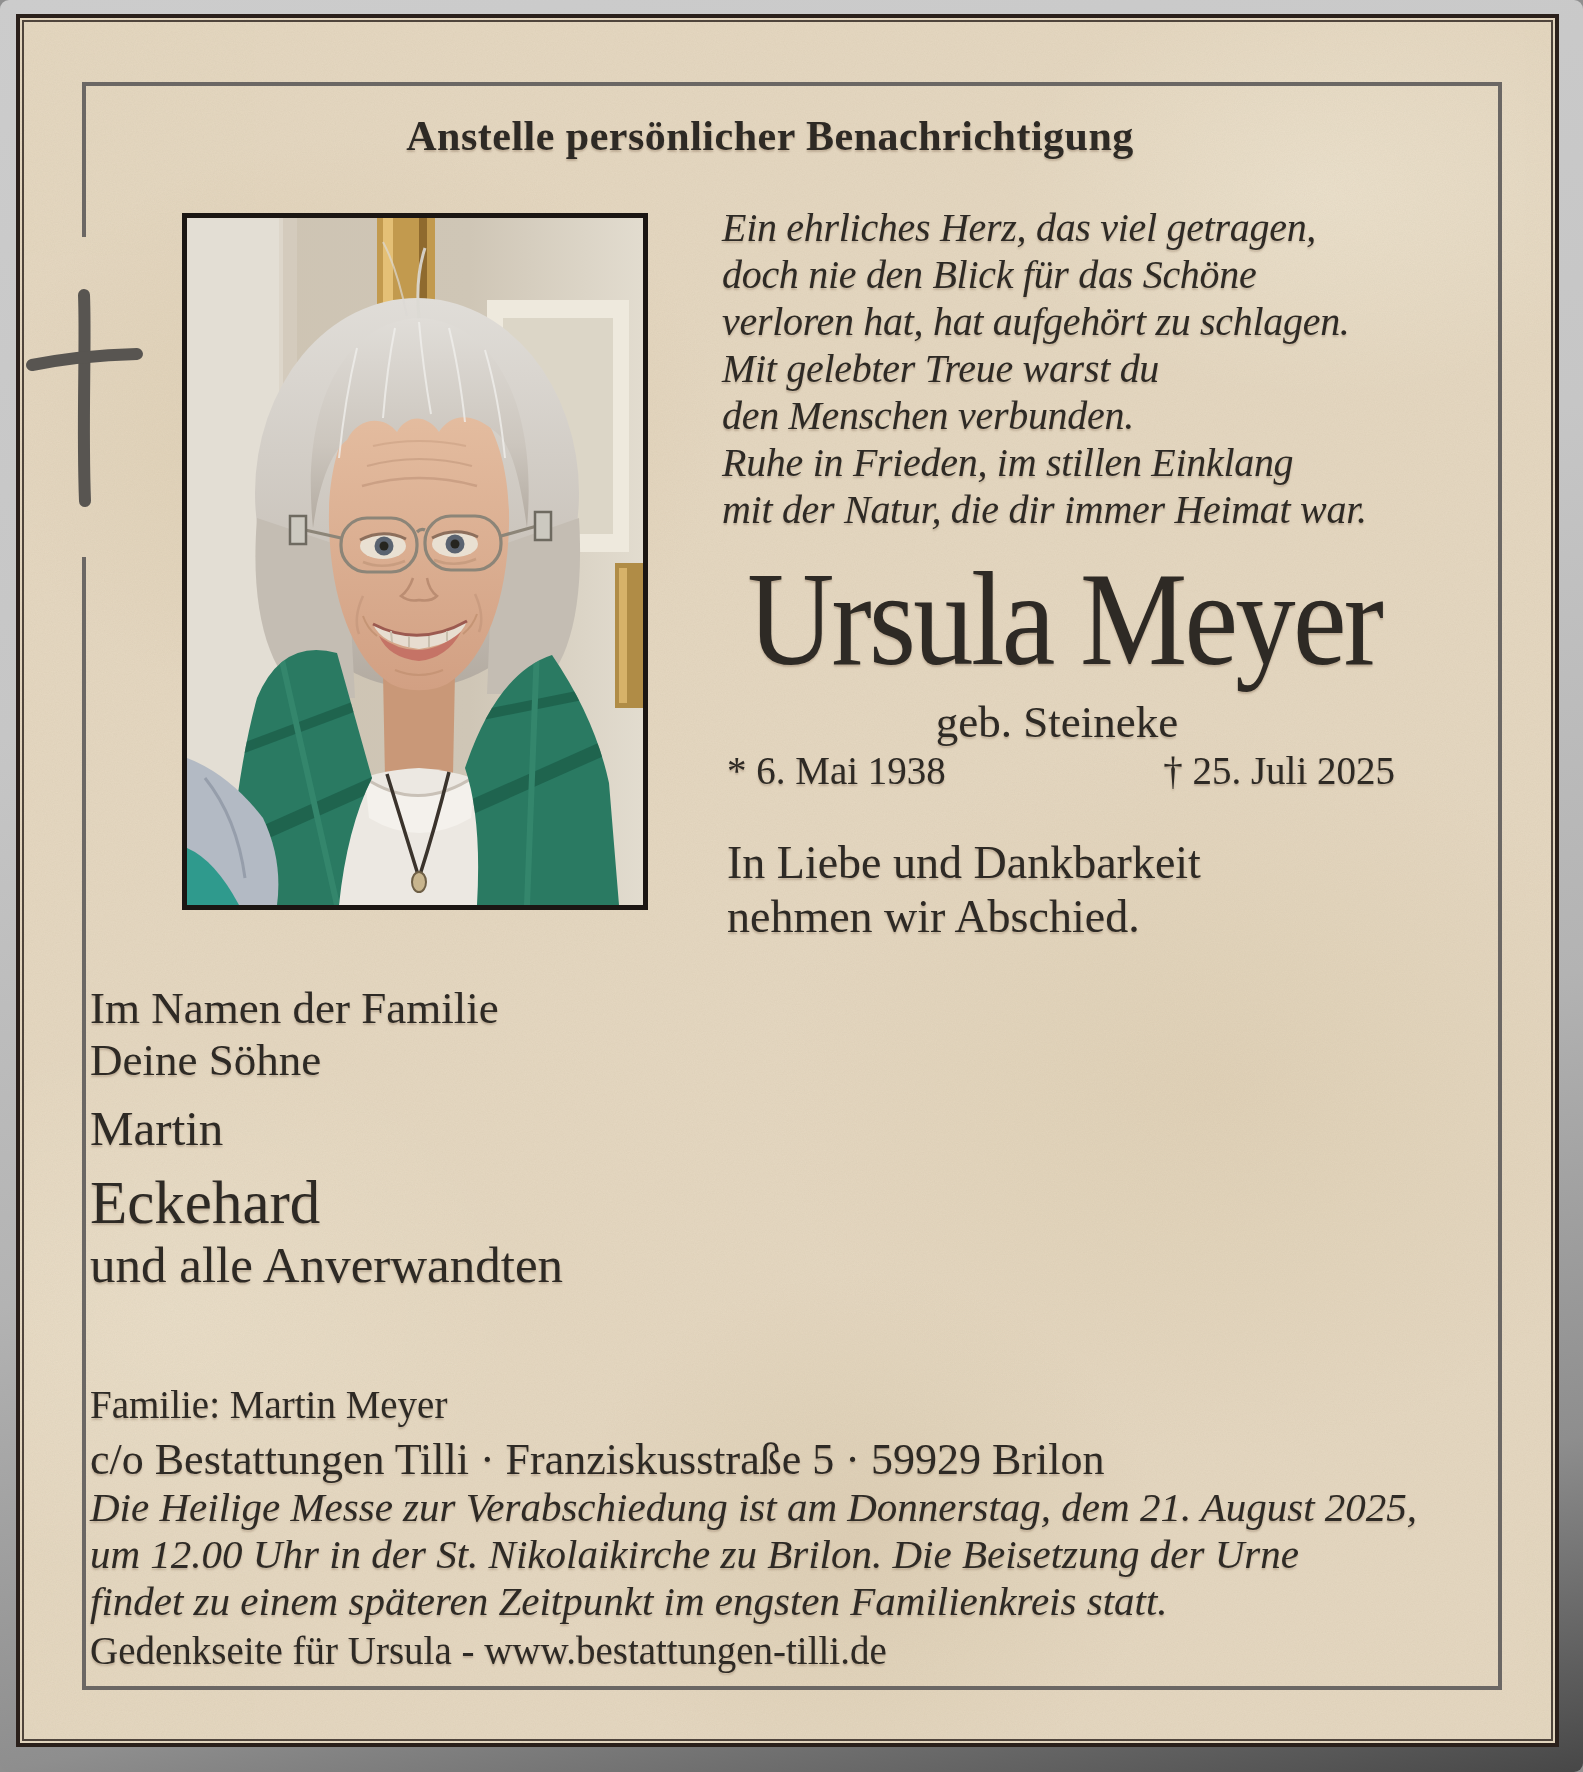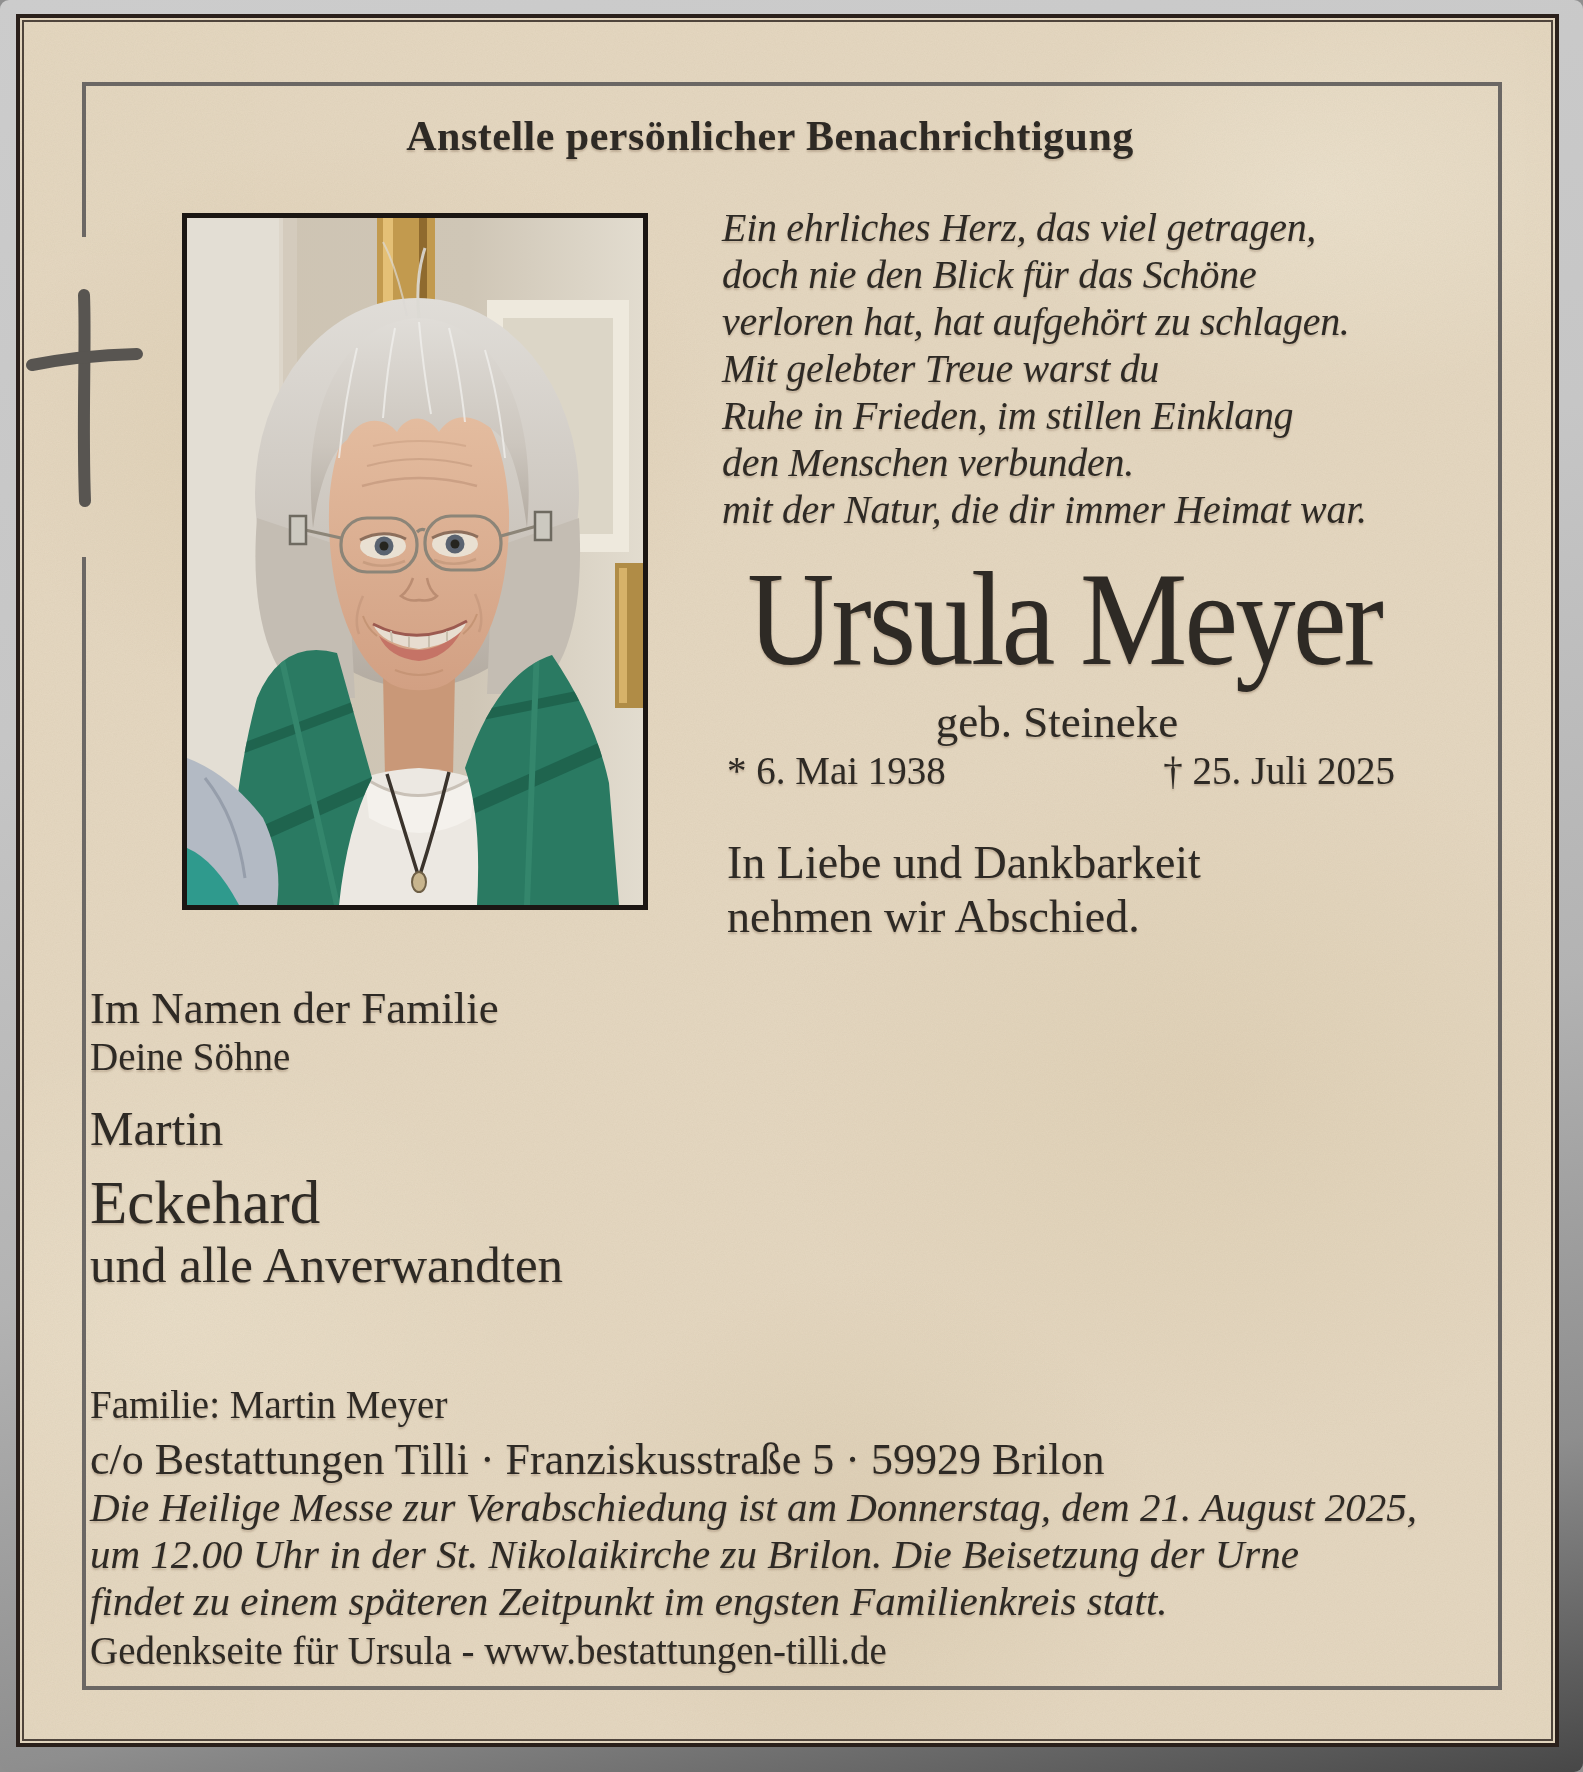--- a/index.html
+++ b/index.html
@@ -44,21 +44,21 @@
   .txt { position:absolute; text-shadow:0 2px 2px rgba(108,84,58,.30); white-space:nowrap; }
   .header { left:90px; top:112px; width:1360px; text-align:center; font-size:42px; font-weight:bold; letter-spacing:.5px; }
   .poem   { left:722px; top:204px; font-size:40px; font-style:italic; line-height:47px; letter-spacing:-.3px; }
   .name   { left:712px; top:552px; width:690px; text-align:left; font-size:134px; line-height:134px; }
   .name span { display:inline-block; transform:scaleX(.9); transform-origin:50% 60%; letter-spacing:-3px; white-space:nowrap; }
   .geb    { left:712px; top:696px; width:690px; text-align:center; font-size:45px; }
   .dates  { left:727px; top:748px; width:668px; display:flex; justify-content:space-between; font-size:39px;text-align:center; }
   .farewell { left:727px; top:836px; font-size:46px; line-height:54px; }
   .cline  { left:90px; width:1420px; text-align:left; }
   .im-namen { top:982px;  font-size:45px; }
-  .soehne   { top:1034px; font-size:39px; }
+  .soehne   { top:1034px; font-size:45px; }
   .martin   { top:1100px; font-size:49px; }
   .eckehard { top:1168px; font-size:61px; }
   .anverw   { top:1236px; font-size:51px; }
   .kontakt1 { top:1382px; font-size:39px; }
   .kontakt2 { top:1434px; font-size:44px; }
   .service  { top:1484px; font-size:41px; line-height:47px;font-style:italic; }
   .gedenk   { top:1628px; font-size:39px; }
 </style>
 </head>
 <body>
@@ -215,22 +215,22 @@
       </svg>
     </div>
 
     <div class="txt header">Anstelle persönlicher Benachrichtigung</div>
 
     <div class="txt poem">
       <div>Ein ehrliches Herz, das viel getragen,</div>
       <div>doch nie den Blick für das Schöne</div>
       <div>verloren hat, hat aufgehört zu schlagen.</div>
       <div>Mit gelebter Treue warst du</div>
+      <div>den Menschen verbunden.</div>
       <div>Ruhe in Frieden, im stillen Einklang</div>
-      <div>den Menschen verbunden.</div>
       <div>mit der Natur, die dir immer Heimat war.</div>
     </div>
 
     <div class="txt name">
       <span>Ursula Meyer</span>
     </div>
     <div class="txt geb">geb. Steineke</div>
 
     <div class="txt dates">
       <span>* 6. Mai 1938</span>

